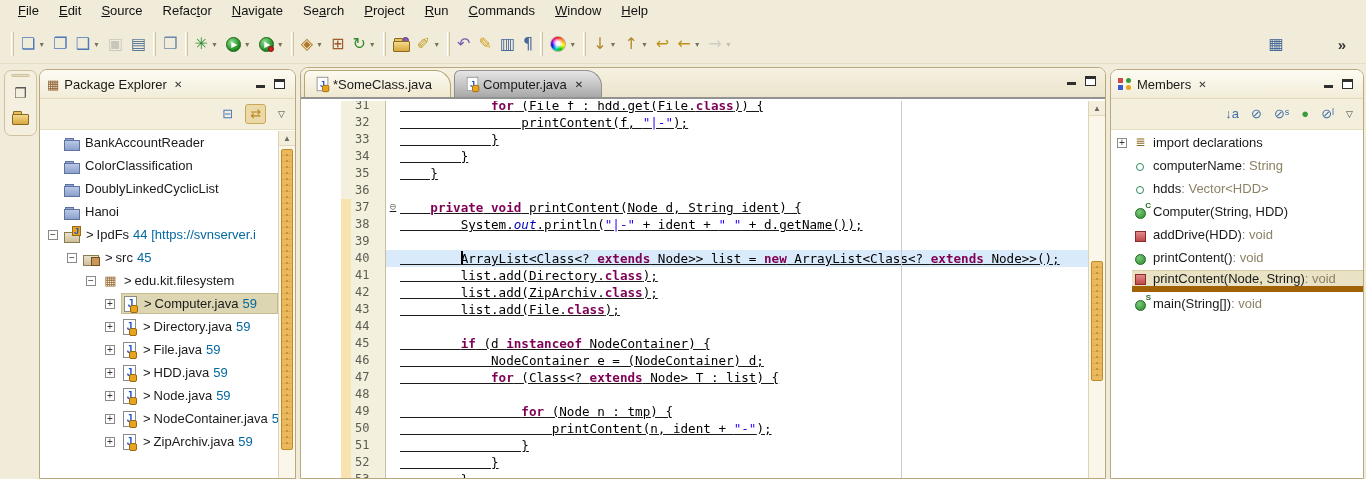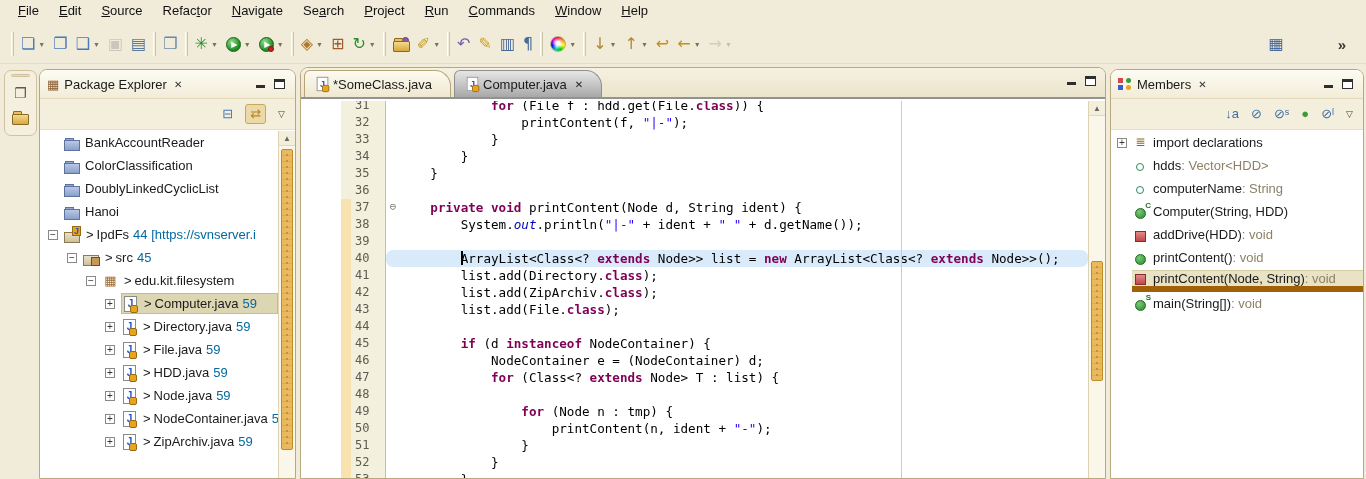--- a/index.html
+++ b/index.html
@@ -101,22 +101,22 @@
   .etab .ic { transform:scale(.9); margin-right:2px; }
   .etab-close { margin-left:8px; font-size:10px; color:#222; }
   .ebody { position:absolute; top:33px; bottom:0; left:0; right:0; background:#fff; overflow:hidden; }
   .code-scroll { position:absolute; left:0; top:-4px; right:17px; bottom:0; overflow:hidden;padding-left:40px; }
   .cl { display:flex; height:17px; line-height:17px; font-family:"DejaVu Sans Mono", monospace; font-size:12.6px; }
   .rr { width:10px; flex:none; background:#f4f0de; }
   .rr.range { background:#f8e3b0; }
   .ln { width:34px; flex:none; background:#f4f0de; color:#5c5c52; font-size:12px; padding-left:4px;
       font-family:"DejaVu Sans Mono", monospace; }
   .vline { width:1px; flex:none; background:#c6bfa6; }
-  .rest { flex:1; display:flex; min-width:0; }
-  .rest.cur { background:#d9eafa;border-radius:7px; }
+  .rest { flex:1; display:flex; min-width:0;text-decoration:underline; }
+  .rest.cur { background:#d9eafa; }
   .fold { width:14px; flex:none; color:#7c7c74; font-size:11px; line-height:16px; text-align:center; }
   .txt { white-space:pre; }
   .tk-k { color:#7f0055; font-weight:bold; }
   .tk-s { color:#2a00ff; }
   .tk-i { color:#0000c0; font-style:italic; }
   .tk-p { color:#000; }
   .cursor { display:inline-block; width:2px; height:14px; background:#000; vertical-align:-2px; margin-right:-2px; }
   .print-margin { position:absolute; left:600px; top:0; bottom:0; width:1px; background:#cbcbcb; z-index:6; }
   
   .vscroll { position:absolute; top:61px; right:0; bottom:0; width:17px;
@@ -729,30 +729,30 @@
         </span>
         <span class="row-hl" style="flex: 1 1 0%;">
           <span class="ic ic-imports">≣</span>
           <span>import declarations</span>
         </span>
       </div>
       <div class="mem-row">
         <span class="expander" style="width: 15px;"></span>
         <span class="row-hl" style="flex: 1 1 0%;">
           <span class="ic ic-field"></span>
-          <span>hdds</span>
-          <span class="mem-suffix"> : Vector&lt;HDD&gt;</span>
+          <span>computerName</span>
+          <span class="mem-suffix"> : String</span>
         </span>
       </div>
       <div class="mem-row">
         <span class="expander" style="width: 15px;"></span>
         <span class="row-hl" style="flex: 1 1 0%;">
           <span class="ic ic-field"></span>
-          <span>computerName</span>
-          <span class="mem-suffix"> : String</span>
+          <span>hdds</span>
+          <span class="mem-suffix"> : Vector&lt;HDD&gt;</span>
         </span>
       </div>
       <div class="mem-row">
         <span class="expander" style="width: 15px;"></span>
         <span class="row-hl" style="flex: 1 1 0%;">
           <span class="ic ic-pub">
             <span class="dec">C</span>
           </span>
           <span>Computer(String, HDD)</span>
         </span>

